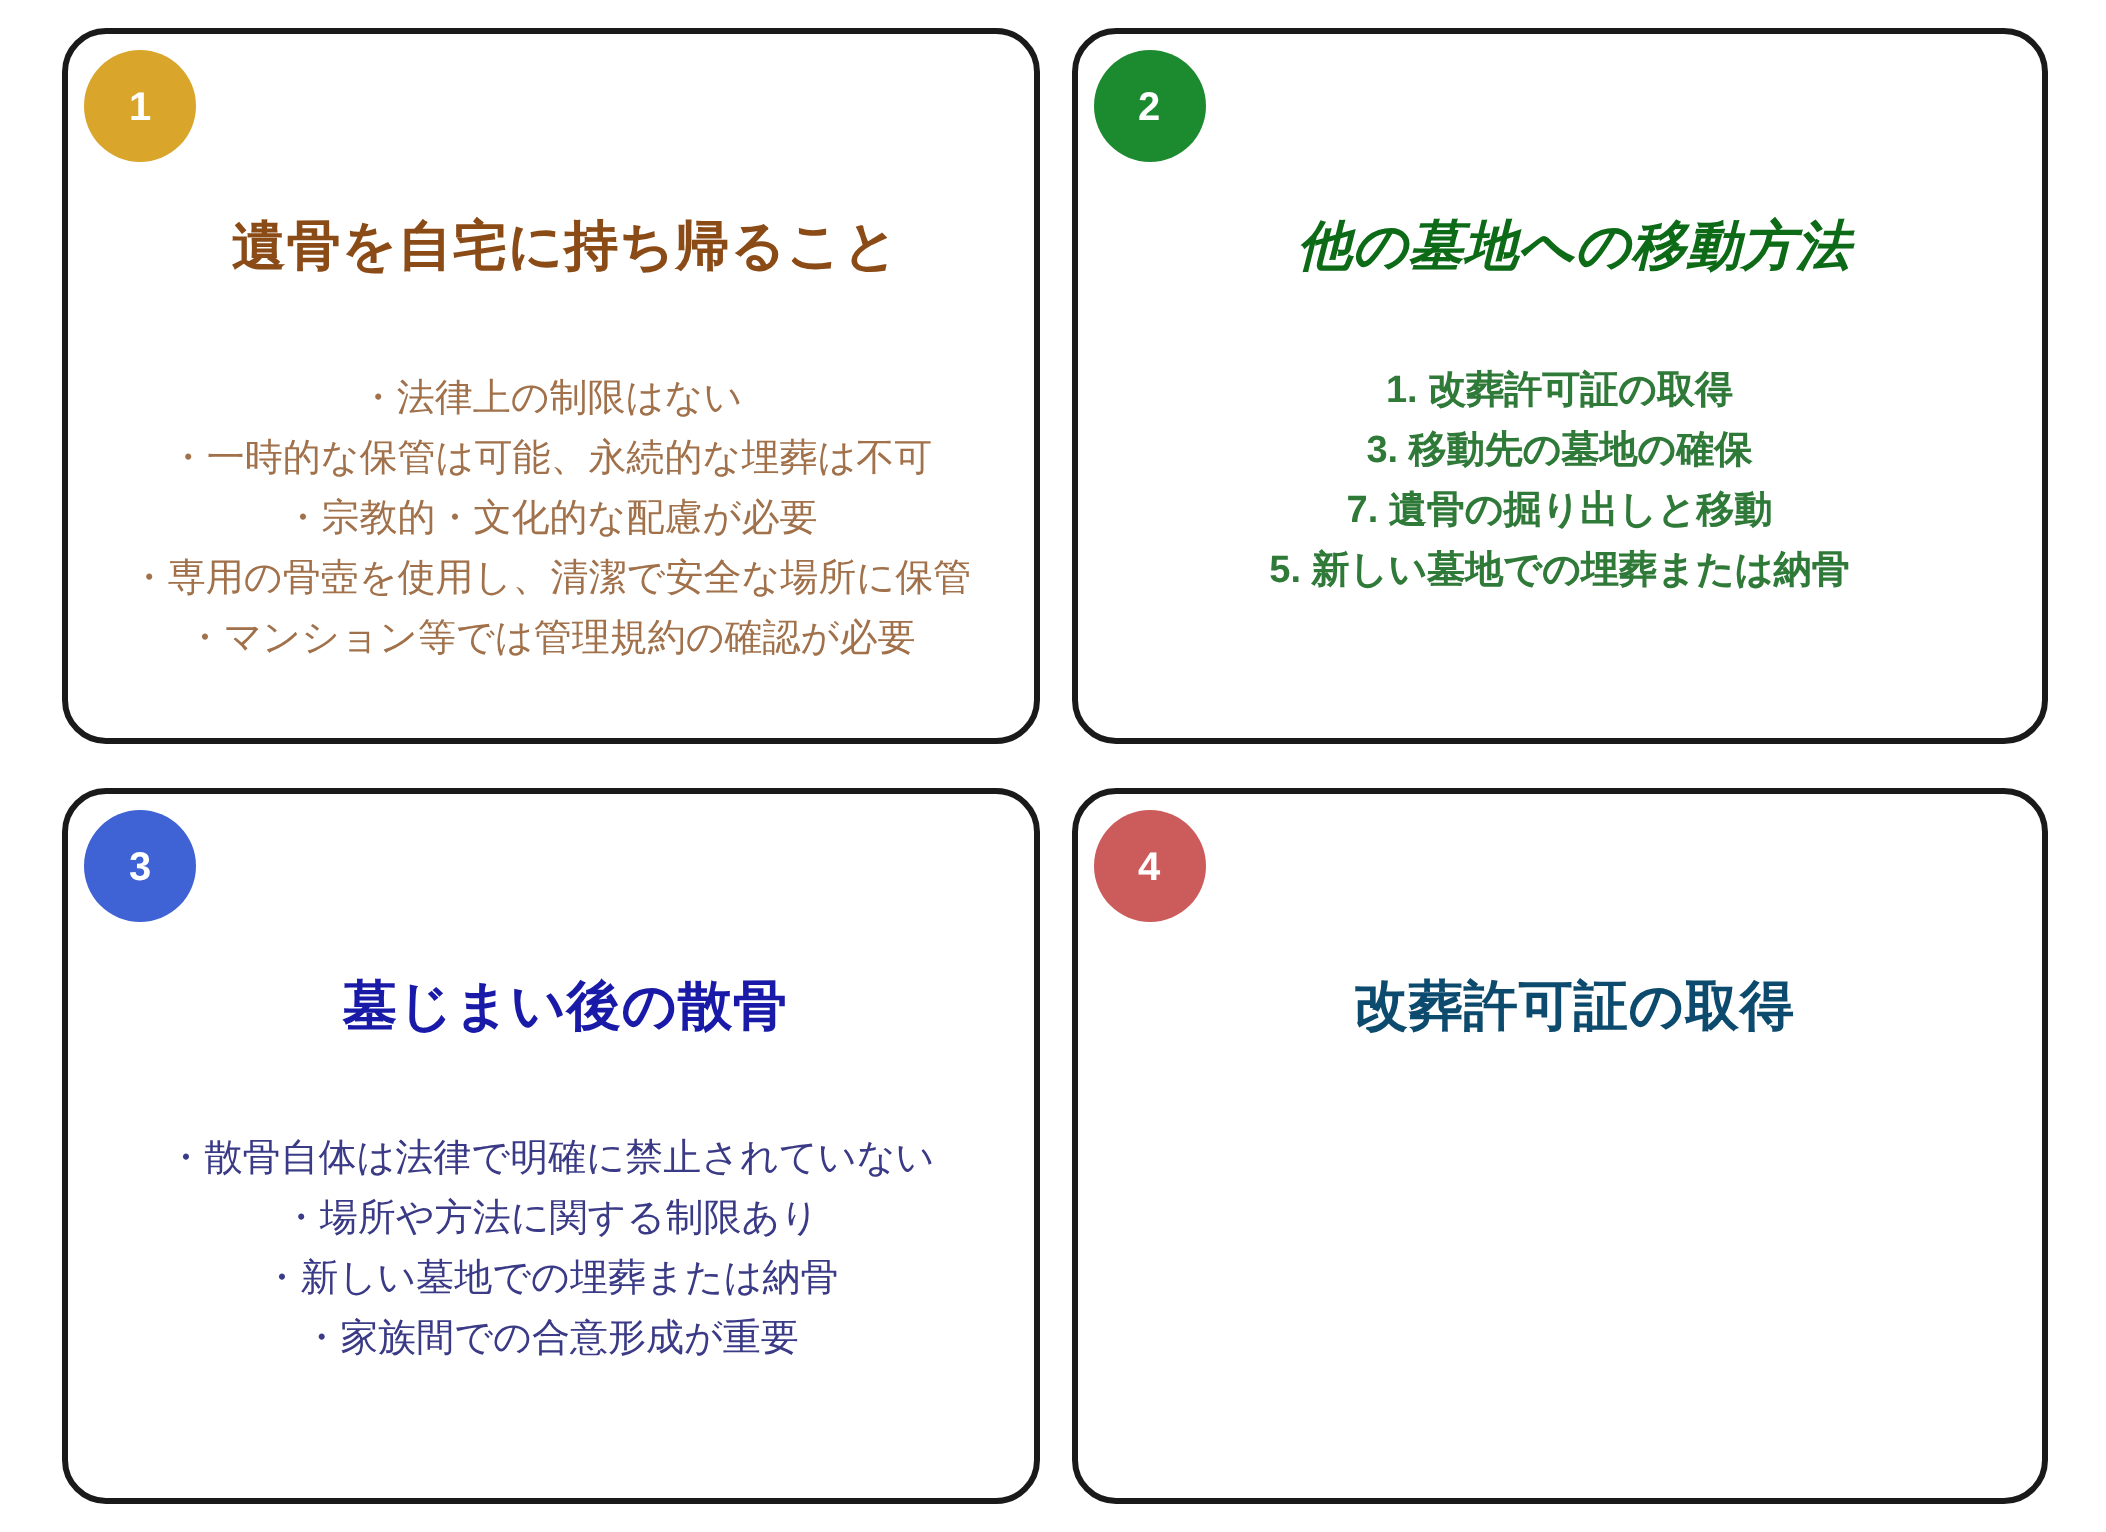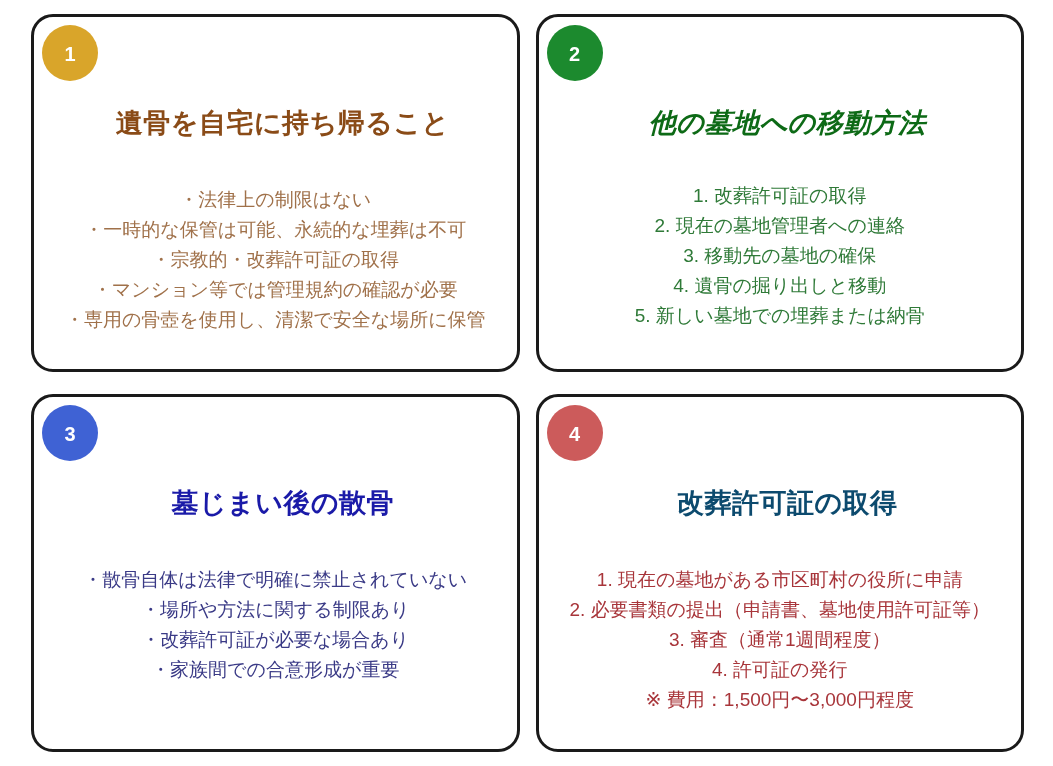--- a/index.html
+++ b/index.html
@@ -79,21 +79,21 @@
 
   
   .card-1 .badge { background: #d9a52a; }
   .card-1 .card-title { color: #8a4b17; }
   .card-1 .card-body { color: #a0714a; }
 
   
   .card-2 .badge { background: #1c8a2e; }
   .card-2 .card-title { color: #0d6a16; font-style: italic; }
   .card-2 .card-body { color: #2f7a38; }
-  .card-2 .card-body { margin-top: 40px; }
+  .card-2 .card-body { margin-top: 40px; font-weight: bold; }
 
   
   .card-3 .badge { background: #3f62d4; }
   .card-3 .card-title { color: #1a1aa8; }
   .card-3 .card-body { color: #3a3a86; }
 
   
   .card-4 .badge { background: #cc5b5b; }
   .card-4 .card-title { color: #0c4a6e; }
   .card-4 .card-body { color: #a8353a; }
@@ -104,60 +104,52 @@
 <div class="grid">
 
   <div class="card card-1">
     <div class="badge">
       <span>1</span>
     </div>
     <div class="card-title">遺骨を自宅に持ち帰ること</div>
     <div class="card-body">
       <div class="line">・法律上の制限はない</div>
       <div class="line">・一時的な保管は可能、永続的な埋葬は不可</div>
-      <div class="line">・宗教的・改葬許可証の取得</div>
+      <div class="line">・宗教的・文化的な配慮が必要</div>
+      <div class="line">・専用の骨壺を使用し、清潔で安全な場所に保管</div>
       <div class="line">・マンション等では管理規約の確認が必要</div>
-      <div class="line">・専用の骨壺を使用し、清潔で安全な場所に保管</div>
     </div>
   </div>
 
   <div class="card card-2">
     <div class="badge">
       <span>2</span>
     </div>
     <div class="card-title">他の墓地への移動方法</div>
     <div class="card-body">
       <div class="line">1. 改葬許可証の取得</div>
-      <div class="line">2. 現在の墓地管理者への連絡</div>
       <div class="line">3. 移動先の墓地の確保</div>
-      <div class="line">4. 遺骨の掘り出しと移動</div>
+      <div class="line">7. 遺骨の掘り出しと移動</div>
       <div class="line">5. 新しい墓地での埋葬または納骨</div>
     </div>
   </div>
 
   <div class="card card-3">
     <div class="badge">
       <span>3</span>
     </div>
     <div class="card-title">墓じまい後の散骨</div>
     <div class="card-body">
       <div class="line">・散骨自体は法律で明確に禁止されていない</div>
       <div class="line">・場所や方法に関する制限あり</div>
-      <div class="line">・改葬許可証が必要な場合あり</div>
+      <div class="line">・新しい墓地での埋葬または納骨</div>
       <div class="line">・家族間での合意形成が重要</div>
     </div>
   </div>
 
   <div class="card card-4">
     <div class="badge">
       <span>4</span>
     </div>
     <div class="card-title">改葬許可証の取得</div>
-    <div class="card-body">
-      <div class="line">1. 現在の墓地がある市区町村の役所に申請</div>
-      <div class="line">2. 必要書類の提出（申請書、墓地使用許可証等）</div>
-      <div class="line">3. 審査（通常1週間程度）</div>
-      <div class="line">4. 許可証の発行</div>
-      <div class="line">※ 費用：1,500円〜3,000円程度</div>
-    </div>
   </div>
 
 </div>
 
 </body></html>

